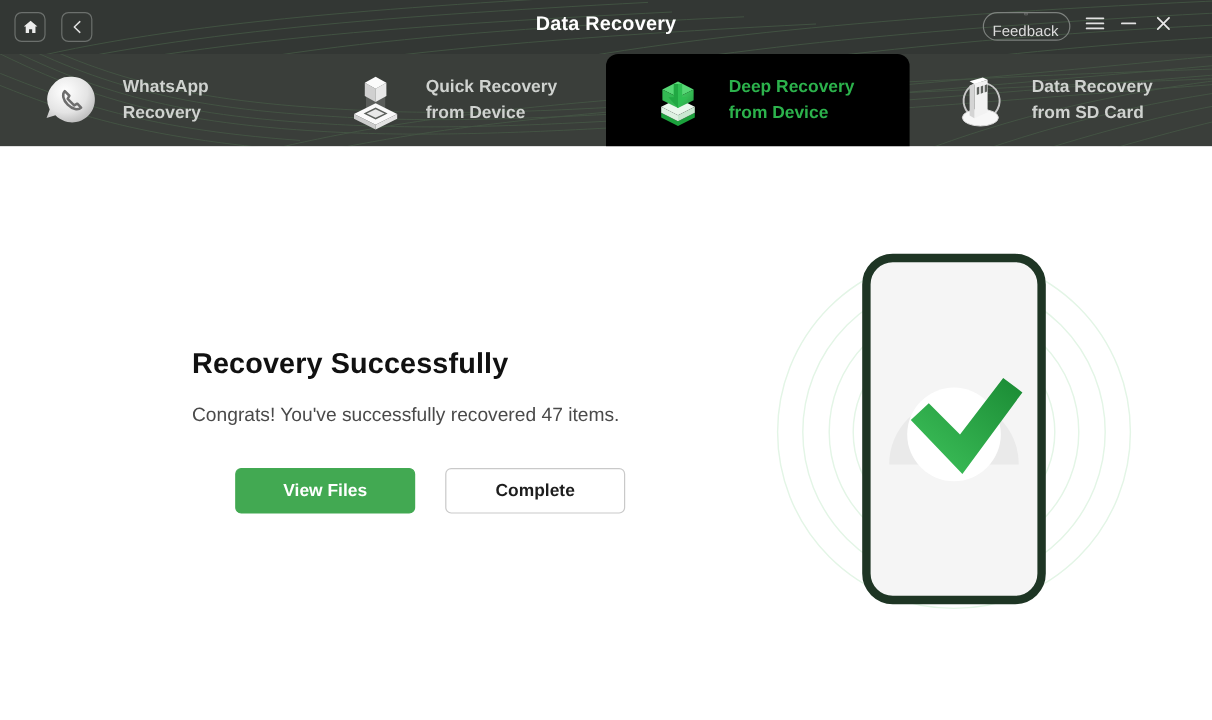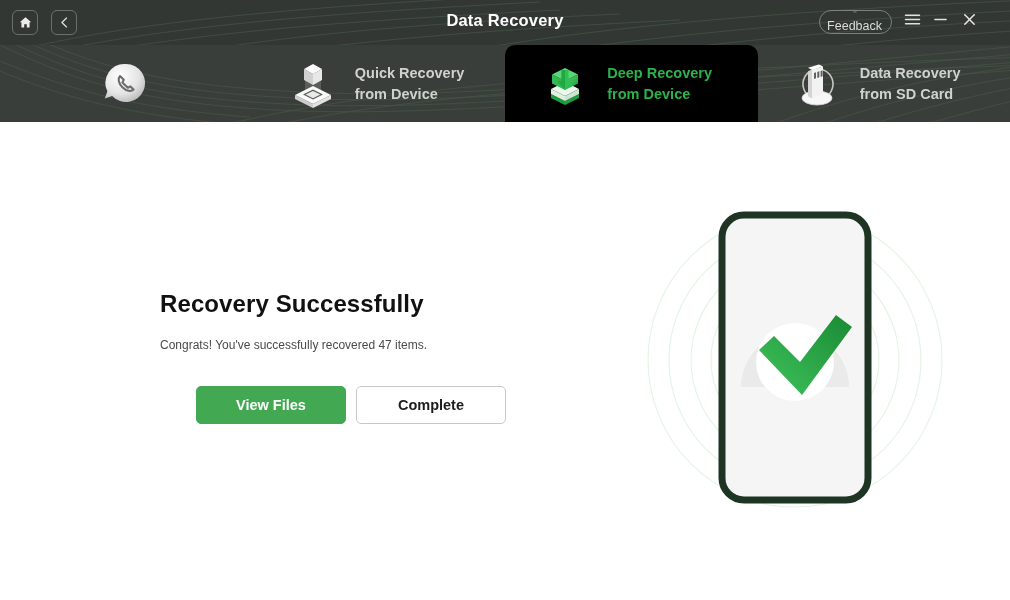--- a/index.html
+++ b/index.html
@@ -74,23 +74,23 @@
   
   .content {
     position: absolute; top: 122px; left: 0; width: 1010px; height: 478px;
     background: #fff;
   }
   .panel { position: absolute; left: 160px; top: 168px; width: 430px; }
   .headline {
     font-size: 24px; font-weight: bold; color: #111; letter-spacing: .1px;
   }
   .subtext {
-    margin-top: 20px; font-size: 12px; color: #4a4a4a;
-  }
-  .btnrow { margin-top: 34px; display: flex; gap: 10px; padding-left: 36px; }
+    margin-top: 20px; font-size: 16px; color: #4a4a4a;
+  }
+  .btnrow { margin-top: 34px; display: flex; gap: 25px; padding-left: 36px; }
   .btn {
     height: 38px; border-radius: 5px; display: flex; align-items: center;
     justify-content: center; font-size: 14.5px; font-weight: bold;
     cursor: pointer; user-select: none;
   }
   .btn-primary {
     width: 150px; background: #42a952; color: #fff; border: 1px solid #42a952;
   }
   .btn-secondary {
     width: 150px; background: #fff; color: #1d1d1d; border: 1px solid #c9c9c9;
@@ -186,20 +186,22 @@
         <defs>
           <radialGradient id="wa" cx="38%" cy="32%" r="72%">
             <stop offset="0%" stop-color="#ffffff"></stop>
               <stop offset="65%" stop-color="#e4e4e4"></stop>
               <stop offset="100%" stop-color="#bdbdbd"></stop>
           </radialGradient>
         </defs>
         <path d="M28 8 a19 19 0 1 1 -13.8 32 l-7.4 2.4 2.6 -7.1 A19 19 0 0 1 28 8 Z" fill="url(#wa)"></path>
         <path d="M22 20 c-2.4 2.4 -1.6 7.2 2.4 11.2 4 4 8.8 4.8 11.2 2.4 l-3.2 -3.2 -2.6 1.4 -5.4 -5.4 1.4 -2.6 Z" fill="none" stroke="#6d6d6d" stroke-width="2.1" stroke-linejoin="round"></path>
       </svg>
+      <div class="tab-label">WhatsApp
+Recovery</div>
     </div>
 
     <div class="tab">
       <svg class="tab-icon" viewBox="0 0 56 56">
         <g opacity="0.22">
           <path d="M20 14 h16 v22 h-16 z" fill="#cfcfcf"></path>
         </g>
         <path d="M28 8 l9 5 -9 5 -9 -5 z" fill="#fbfbfb"></path>
         <path d="M19 13 l9 5 v11 l-9 -5 z" fill="#d0d0d0"></path>
         <path d="M37 13 l-9 5 v11 l9 -5 z" fill="#e8e8e8"></path>

